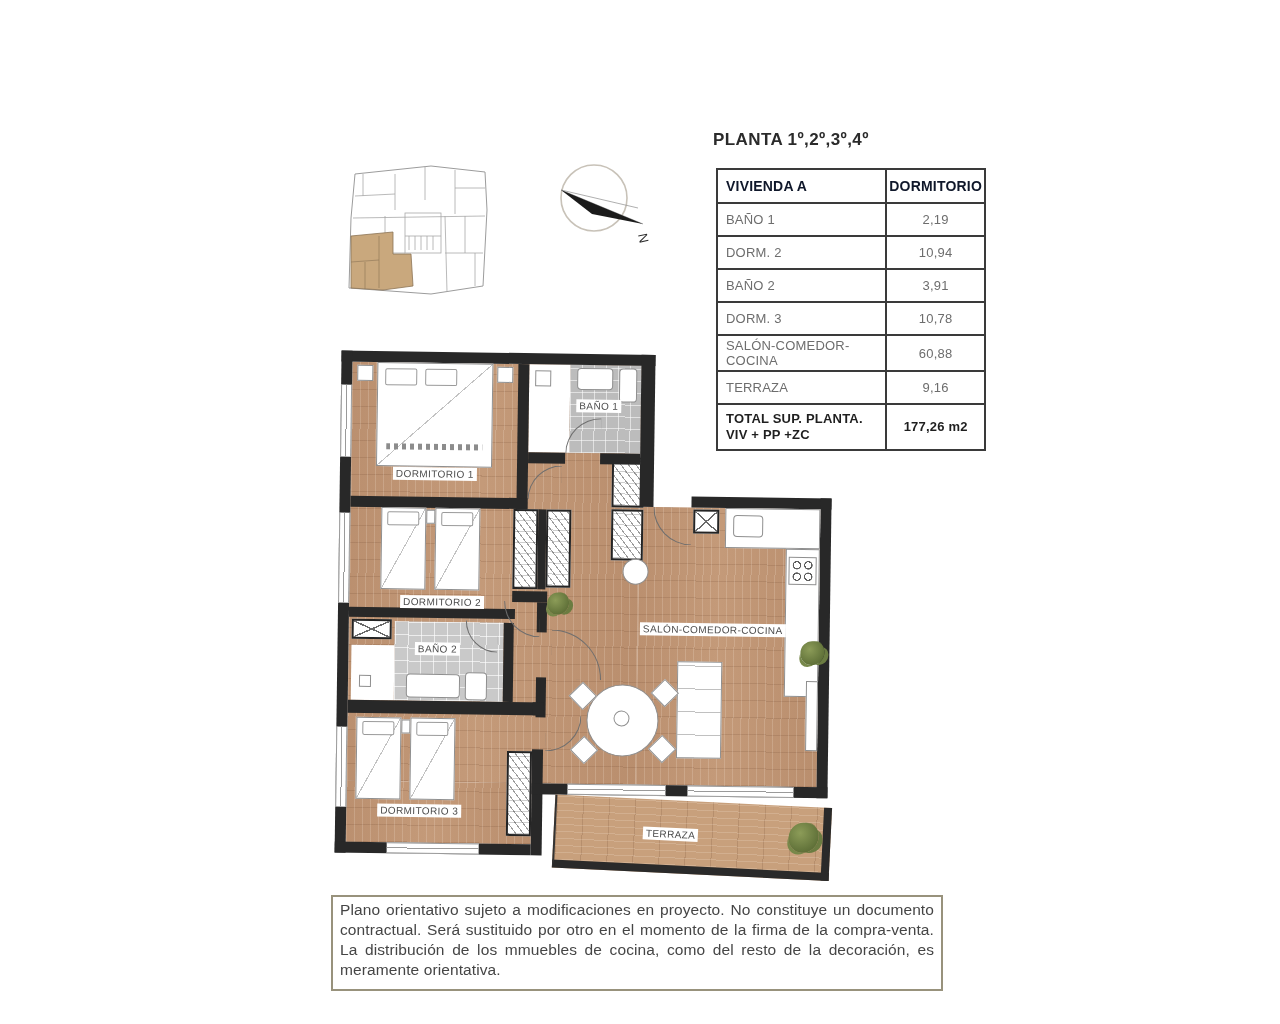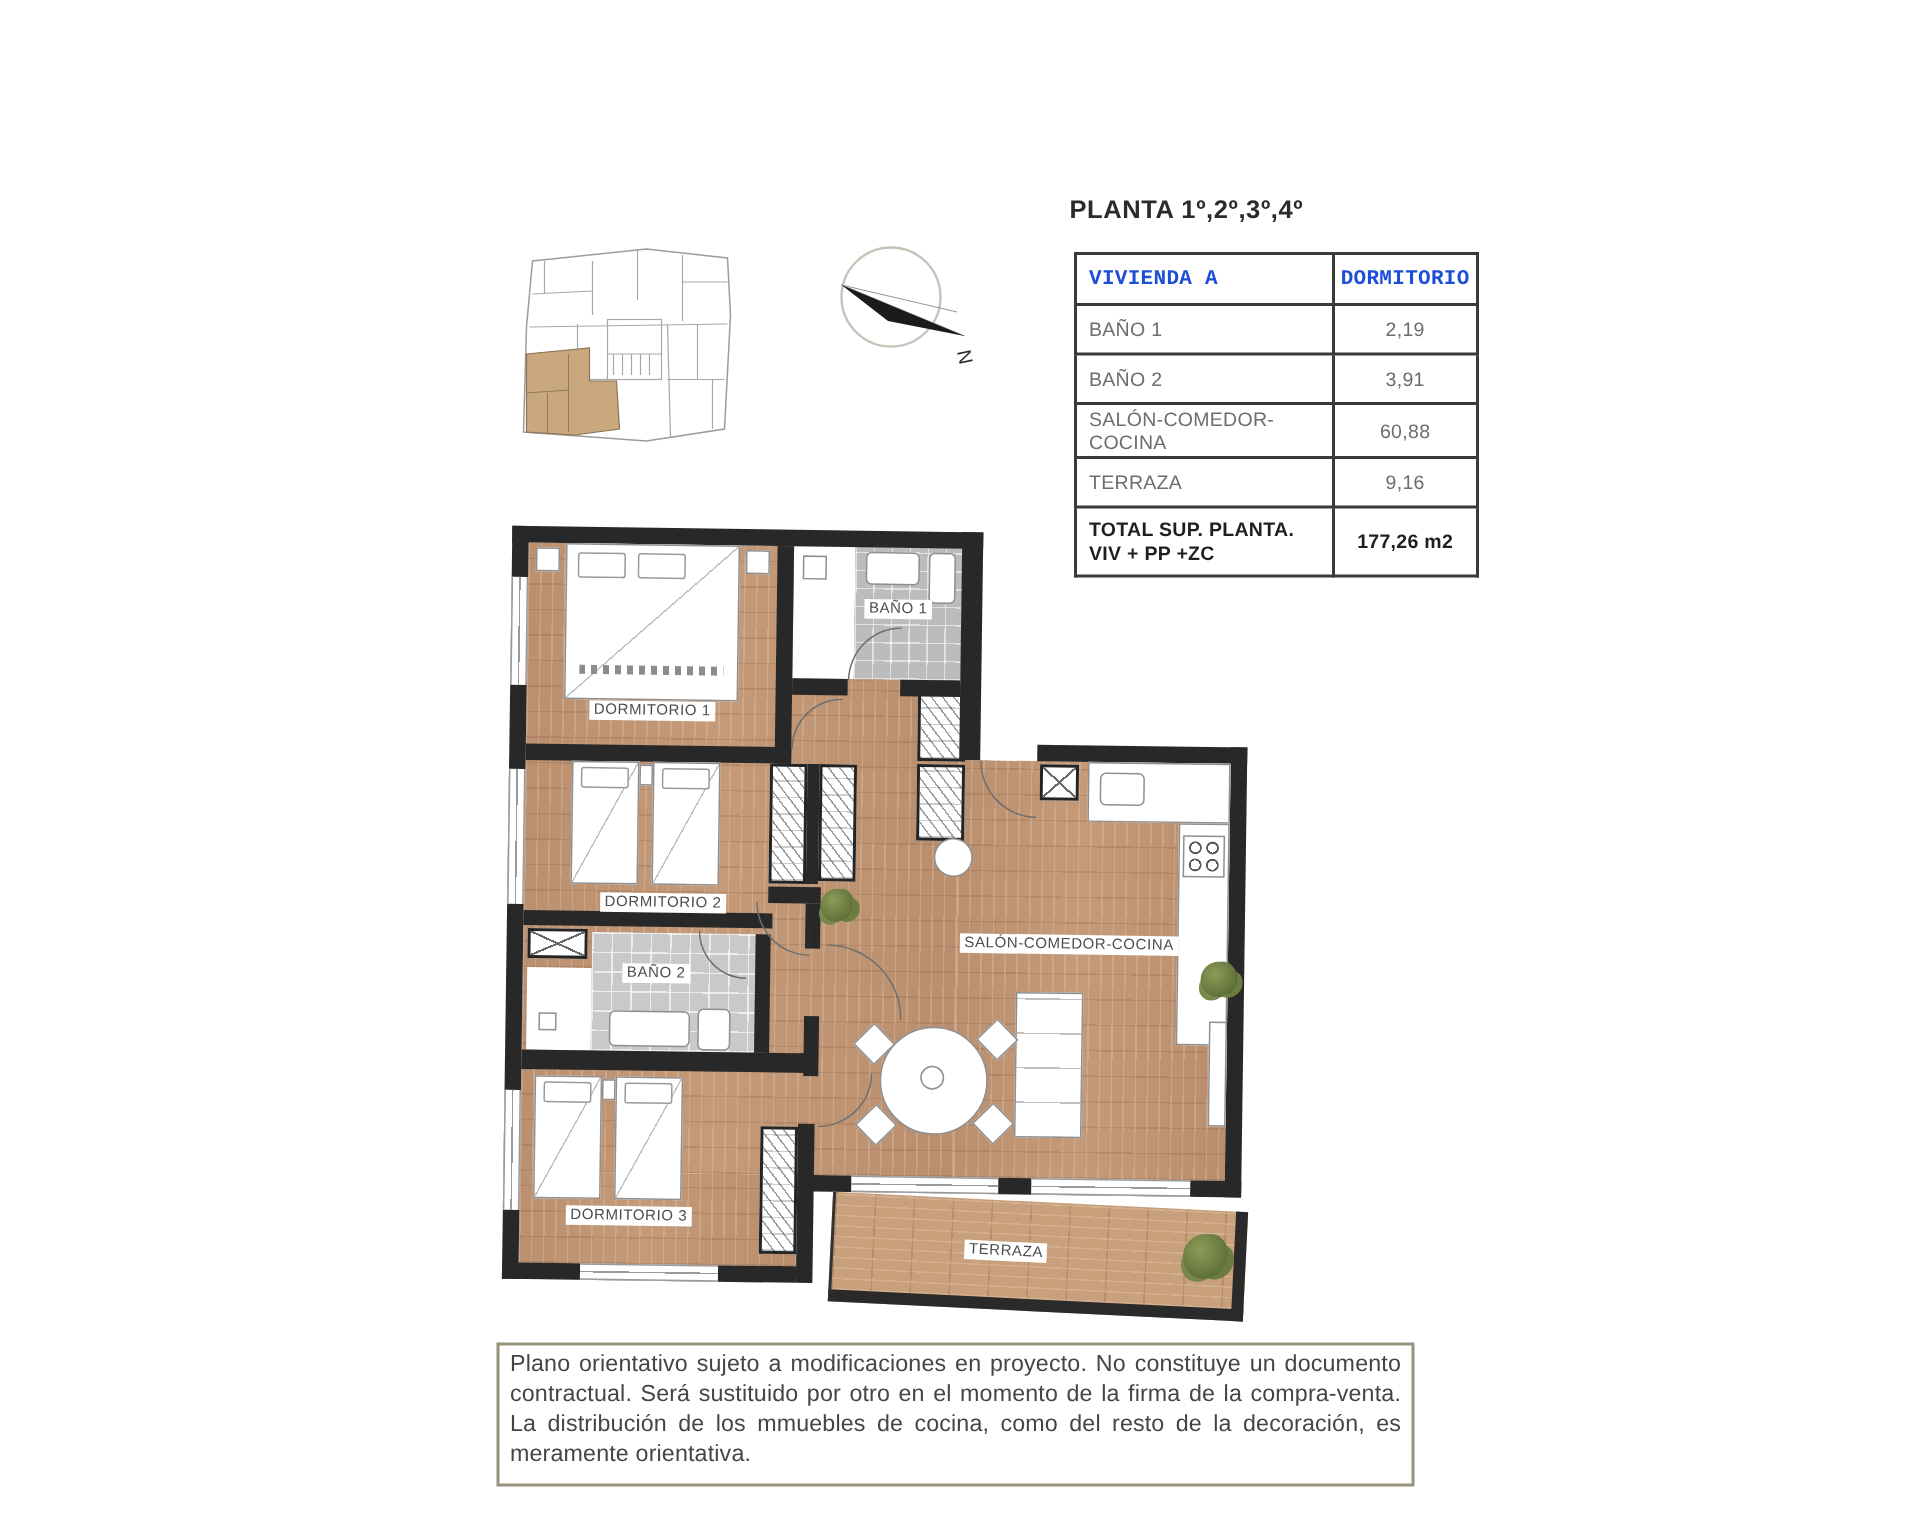--- a/index.html
+++ b/index.html
@@ -10,21 +10,21 @@
 
   
   #plan-title{left:713px;top:130px;font-size:17px;font-weight:bold;
               letter-spacing:.4px;color:#2b2b2b;}
 
   
   #area-table{left:716px;top:168px;width:270px;border-collapse:collapse;}
   #area-table td{border:2px solid #3a3a3a;font-size:13px;color:#6d6d6d;
                  padding:2px 2px 2px 8px;letter-spacing:.2px;}
   #area-table td.val{text-align:center;padding:2px;}
-  #area-table tr.hd td{font-weight:bold;color:#1d4ed8;font-size:14px;height:28px;font-family:Liberation Mono, monospace;}
+  #area-table tr.hd td{font-weight:bold;color:#0f172a;font-size:14px;height:28px;}
   #area-table tr.r td{height:27px;}
   #area-table tr.tot td{font-weight:bold;color:#1f1f1f;height:26px;}
   #area-table tr.tot2 td{font-weight:bold;color:#1f1f1f;height:40px;line-height:1.25;}
   #area-table col.c1{width:64%;} #area-table col.c2{width:36%;}
 
   
   #plan{left:338px;top:348px;width:500px;height:524px;transform:rotate(.8deg);transform-origin:50% 50%;}
   .wall{background:#282828;}
   .wood{background-color:#c49a79;background-image:
      repeating-linear-gradient(90deg,rgba(255,244,232,.18) 0 1px,transparent 1px 8px),
@@ -135,22 +135,30 @@
   <tbody>
       <tr class="hd">
     <td>VIVIENDA A</td>
     <td class="val">DORMITORIO</td>
   </tr>
   <tr class="r">
     <td>BAÑO 1</td>
     <td class="val">2,19</td>
   </tr>
   <tr class="r">
+    <td>DORM. 2</td>
+    <td class="val">10,94</td>
+  </tr>
+  <tr class="r">
     <td>BAÑO 2</td>
     <td class="val">3,91</td>
+  </tr>
+  <tr class="r">
+    <td>DORM. 3</td>
+    <td class="val">10,78</td>
   </tr>
   <tr class="r">
     <td>SALÓN-COMEDOR-COCINA</td>
     <td class="val">60,88</td>
   </tr>
   <tr class="r">
     <td>TERRAZA</td>
     <td class="val">9,16</td>
   </tr>
   <tr class="tot2">

